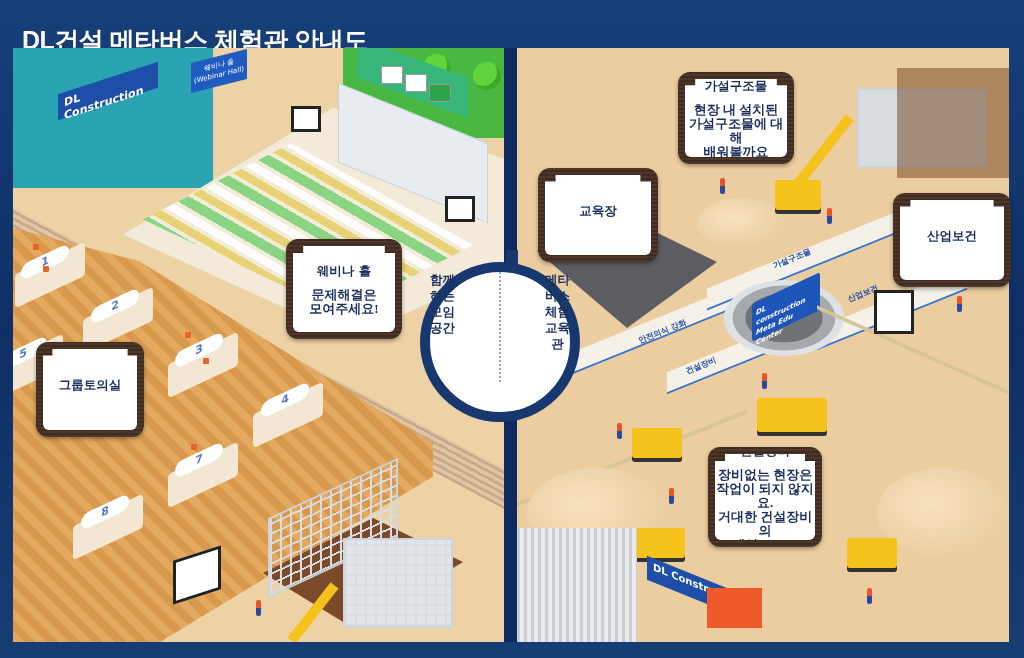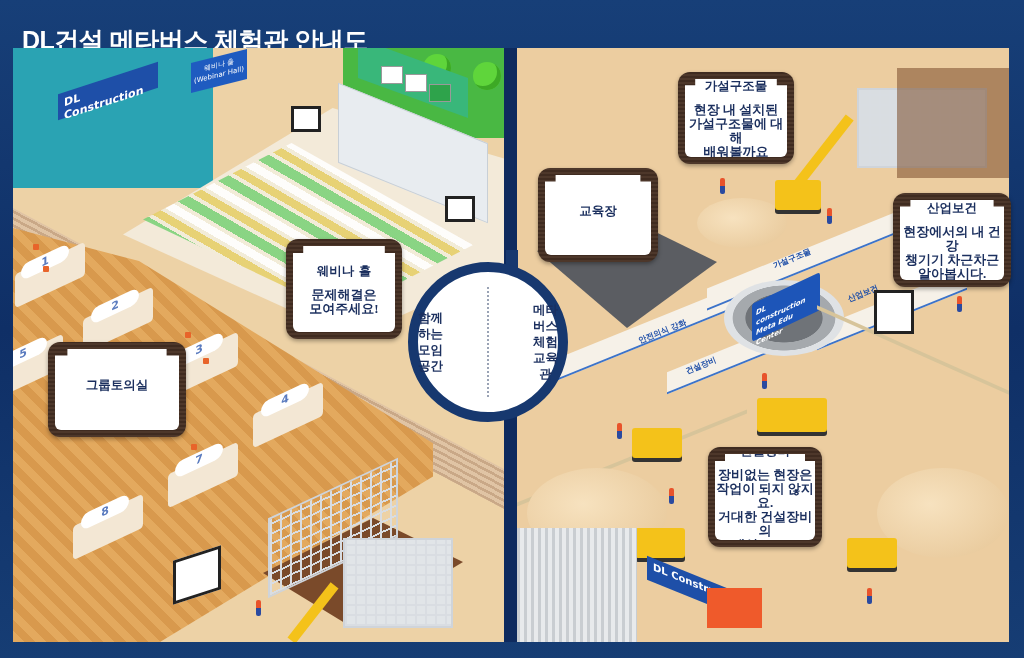--- a/index.html
+++ b/index.html
@@ -83,22 +83,22 @@
   .card-inner {
     position:relative; background:#fff; border-radius:6px; height:100%;
     display:flex; flex-direction:column; align-items:center; justify-content:center; text-align:center;
     clip-path: polygon(10% 0, 90% 0, 90% 8%, 100% 8%, 100% 100%, 0 100%, 0 8%, 10% 8%);
   }
   .card-title { color:#1b2f5e; font-size:12.5px; font-weight:bold; margin-bottom:8px; }
   .card-body { color:#1b2f5e; font-size:13px; font-weight:bold; line-height:14px; white-space:pre-line;font-family:Liberation Serif, serif; }
 
   
   .circle {
-    position:absolute; left:408px; top:262px; width:160px; height:160px; border-radius:50%;
-    background:#fff; border:10px solid #17386f; display:flex; align-items:center; justify-content:center;gap:44px;
+    position:absolute; left:420px; top:262px; width:160px; height:160px; border-radius:50%;
+    background:#fff; border:10px solid #17386f; display:flex; align-items:flex-start; justify-content:center;gap:44px;
   }
   .circle-stem { position:absolute; left:506px; top:250px; width:12px; height:18px; background:#17386f; }
   .circle-half { width:50%; text-align:center; color:#1b2f5e; font-size:12.5px; font-weight:bold; line-height:16px; white-space:pre-line; }
   .circle-sep { width:0; height:110px; border-left:2px dotted #9aa3b5; }
 </style>
 </head>
 <body>
 
 <div class="title">DL건설 메타버스 체험관 안내도</div>
 
@@ -197,21 +197,21 @@
   <div class="worker" style="left:440px;top:248px;"></div>
 </div>
 
 <div class="card" style="left:286px;top:239px;width:116px;height:100px;">
   <div class="card-inner">
     <div class="card-title">웨비나 홀</div>
     <div class="card-body">문제해결은
 모여주세요!</div>
   </div>
 </div>
-<div class="card" style="left:48px;top:342px;width:138px;height:95px;">
+<div class="card" style="left:36px;top:342px;width:108px;height:95px;">
   <div class="card-inner">
     <div class="card-title">그룹토의실</div>
   </div>
 </div>
 
 <div class="card" style="left:678px;top:72px;width:116px;height:92px;">
   <div class="card-inner">
     <div class="card-title">가설구조물</div>
     <div class="card-body">현장 내 설치된
 가설구조물에 대해
@@ -219,23 +219,20 @@
   </div>
 </div>
 <div class="card" style="left:538px;top:168px;width:120px;height:94px;">
   <div class="card-inner">
     <div class="card-title">교육장</div>
   </div>
 </div>
 <div class="card" style="left:893px;top:193px;width:118px;height:94px;">
   <div class="card-inner">
     <div class="card-title">산업보건</div>
-    <div class="card-body">현장에서의 내 건강
-챙기기 차근차근
-알아봅시다.</div>
   </div>
 </div>
 <div class="card" style="left:708px;top:447px;width:114px;height:100px;">
   <div class="card-inner">
     <div class="card-title">건설장비</div>
     <div class="card-body">장비없는 현장은
 작업이 되지 않지요.
 거대한 건설장비의
 세상으로~~</div>
   </div>

